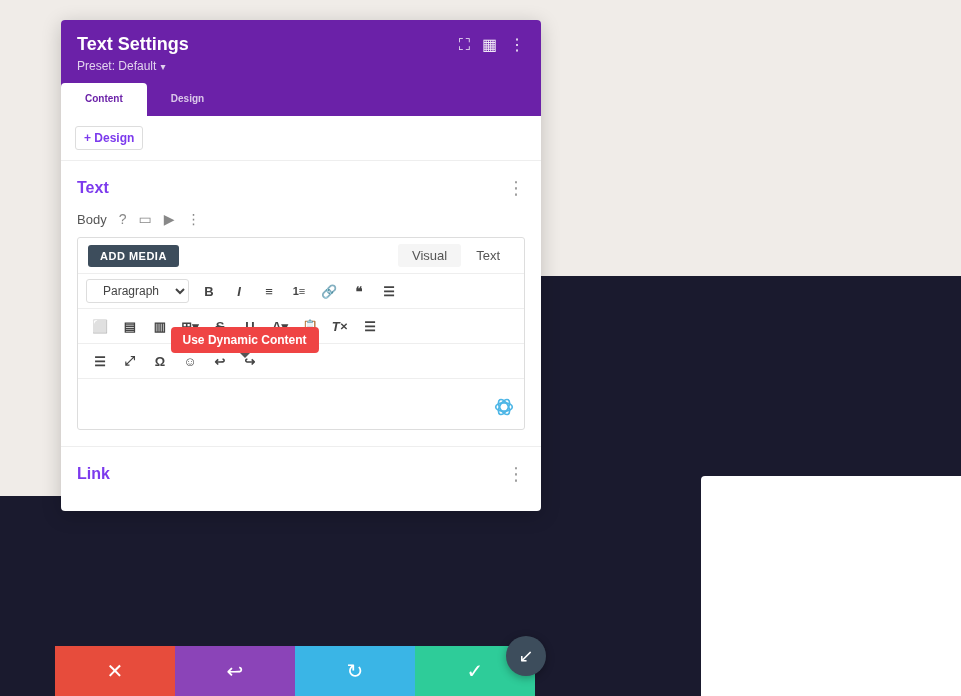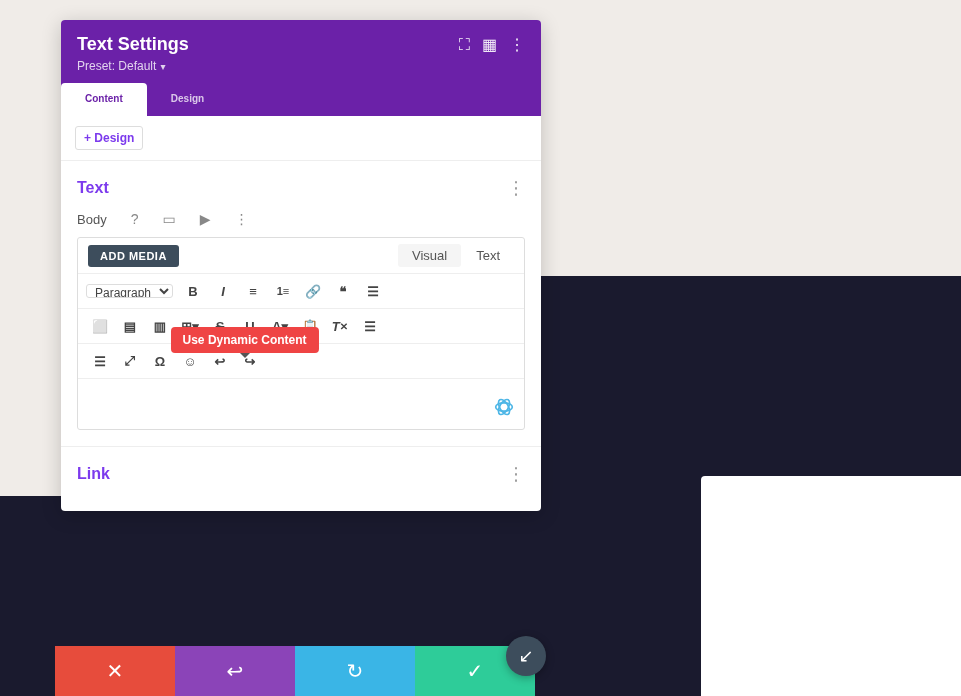--- a/index.html
+++ b/index.html
@@ -134,21 +134,21 @@
     .section-menu {
       color: #999;
       cursor: pointer;
       font-size: 18px;
     }
 
     
     .body-controls {
       display: flex;
       align-items: center;
-      gap: 24px;
+      gap: 12px;
       margin-bottom: 10px;
     }
     .body-label {
       font-size: 13px;
       color: #555;
       font-weight: 500;
     }
     .body-icon {
       color: #888;
       font-size: 14px;
@@ -216,25 +216,25 @@
       justify-content: center;
       border: none;
       background: transparent;
       color: #444;
       font-size: 13px;
       cursor: pointer;
       border-radius: 2px;
       font-weight: 700;
     }
     .paragraph-select {
-      height: 14px;
+      height: 24px;
       font-size: 12px;
       border: 1px solid #ddd;
       border-radius: 3px;
-      padding: 0 4px;
+      padding: 0 12px;
       color: #444;
       background: #fff;
       cursor: pointer;
       margin-right: 4px;
     }
 
     
     .editor-area {
       min-height: 50px;
       padding: 10px;

